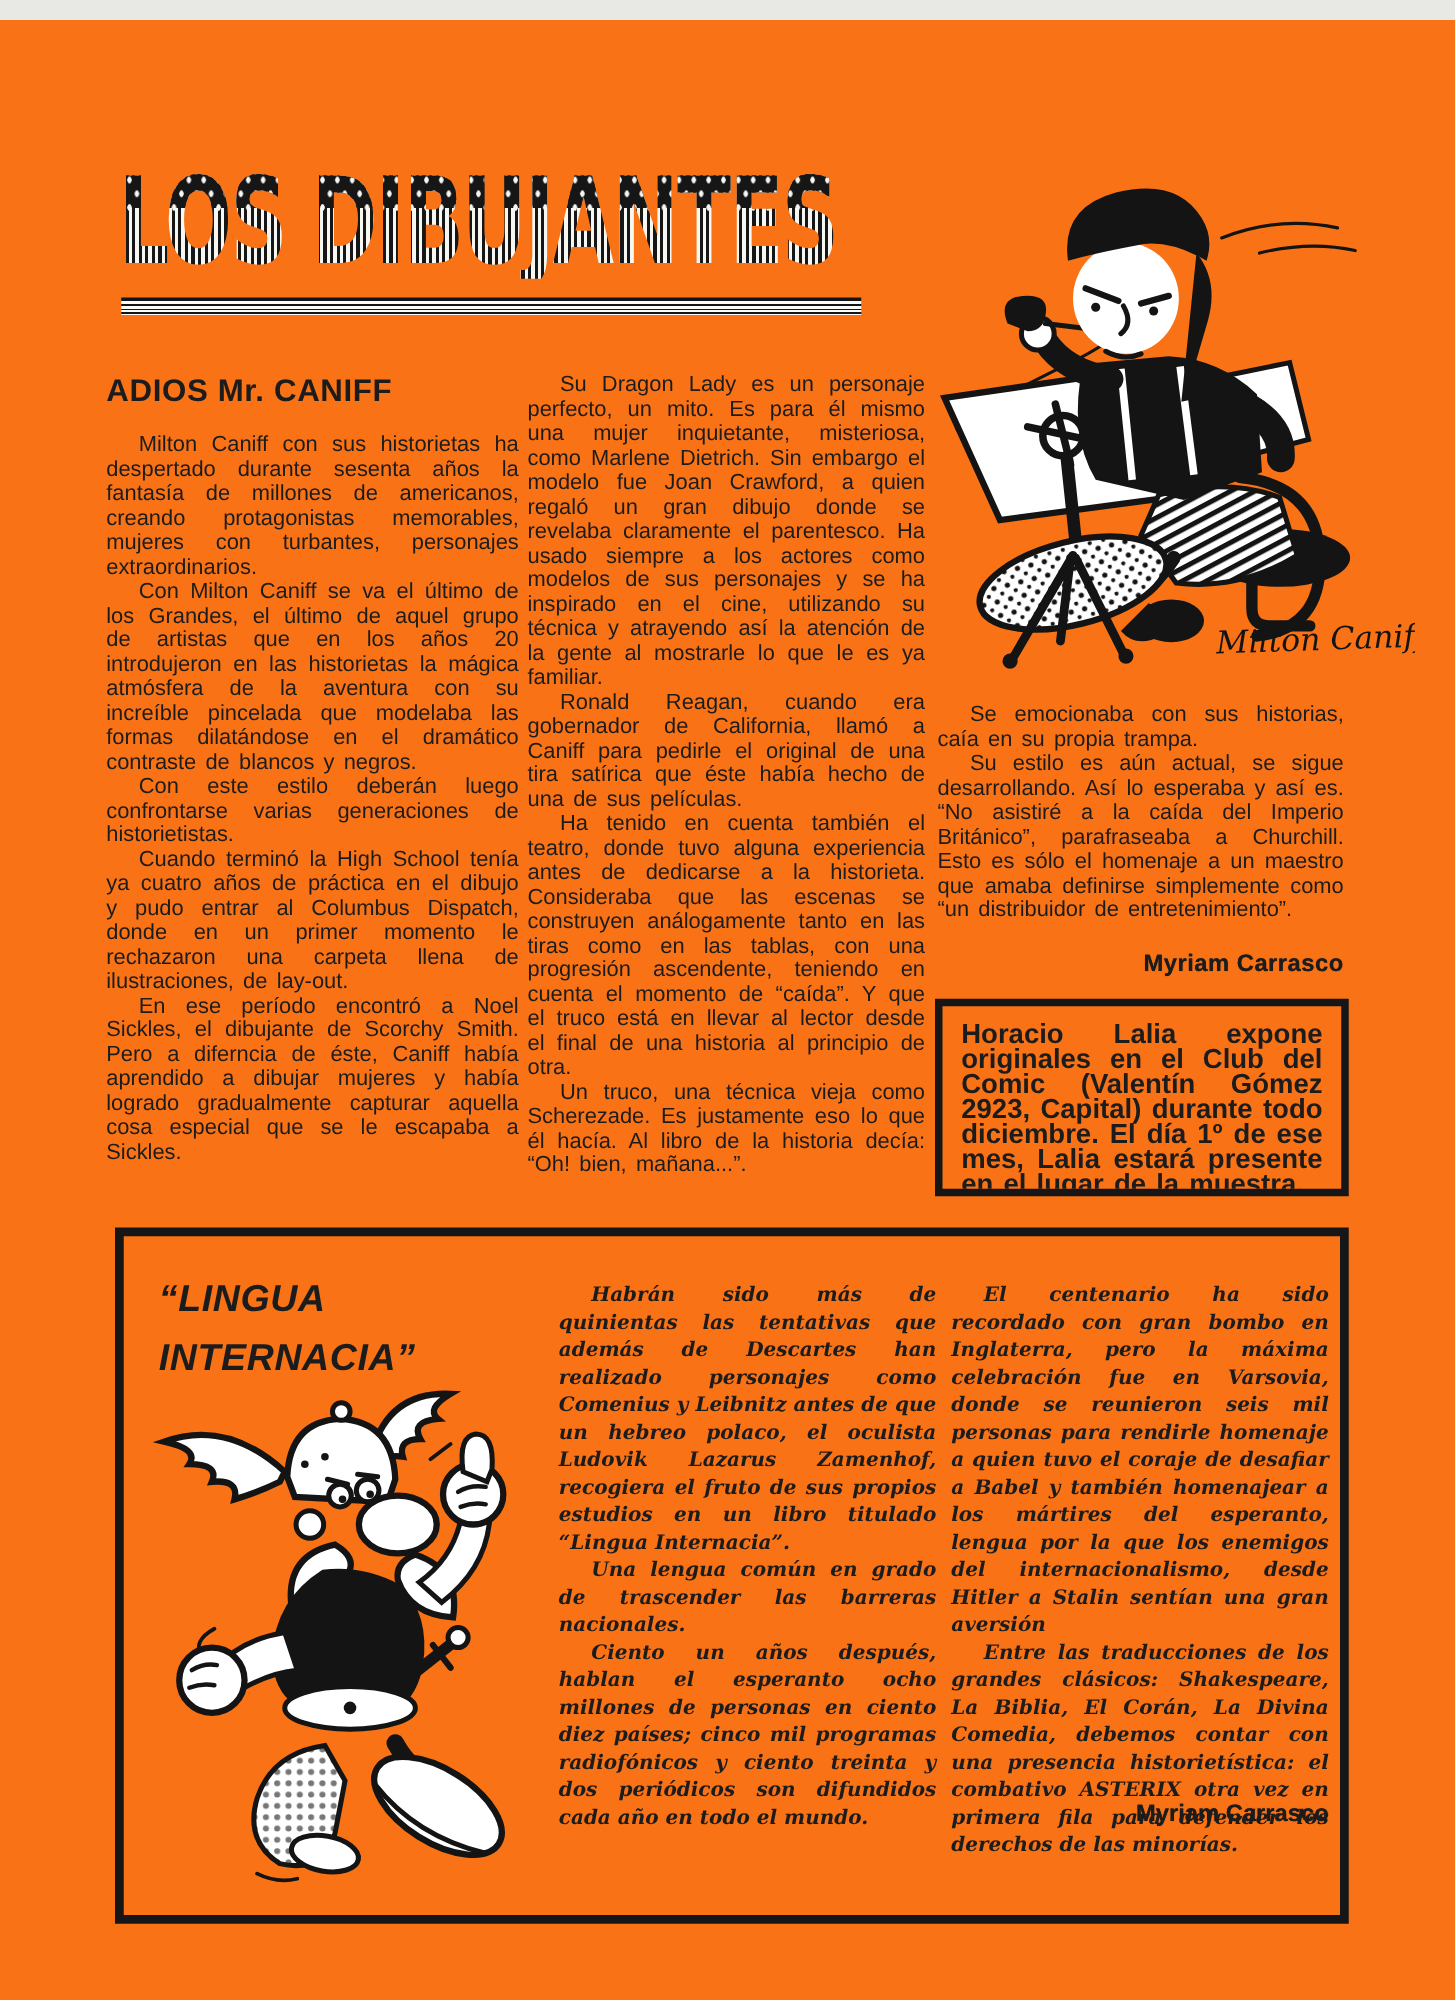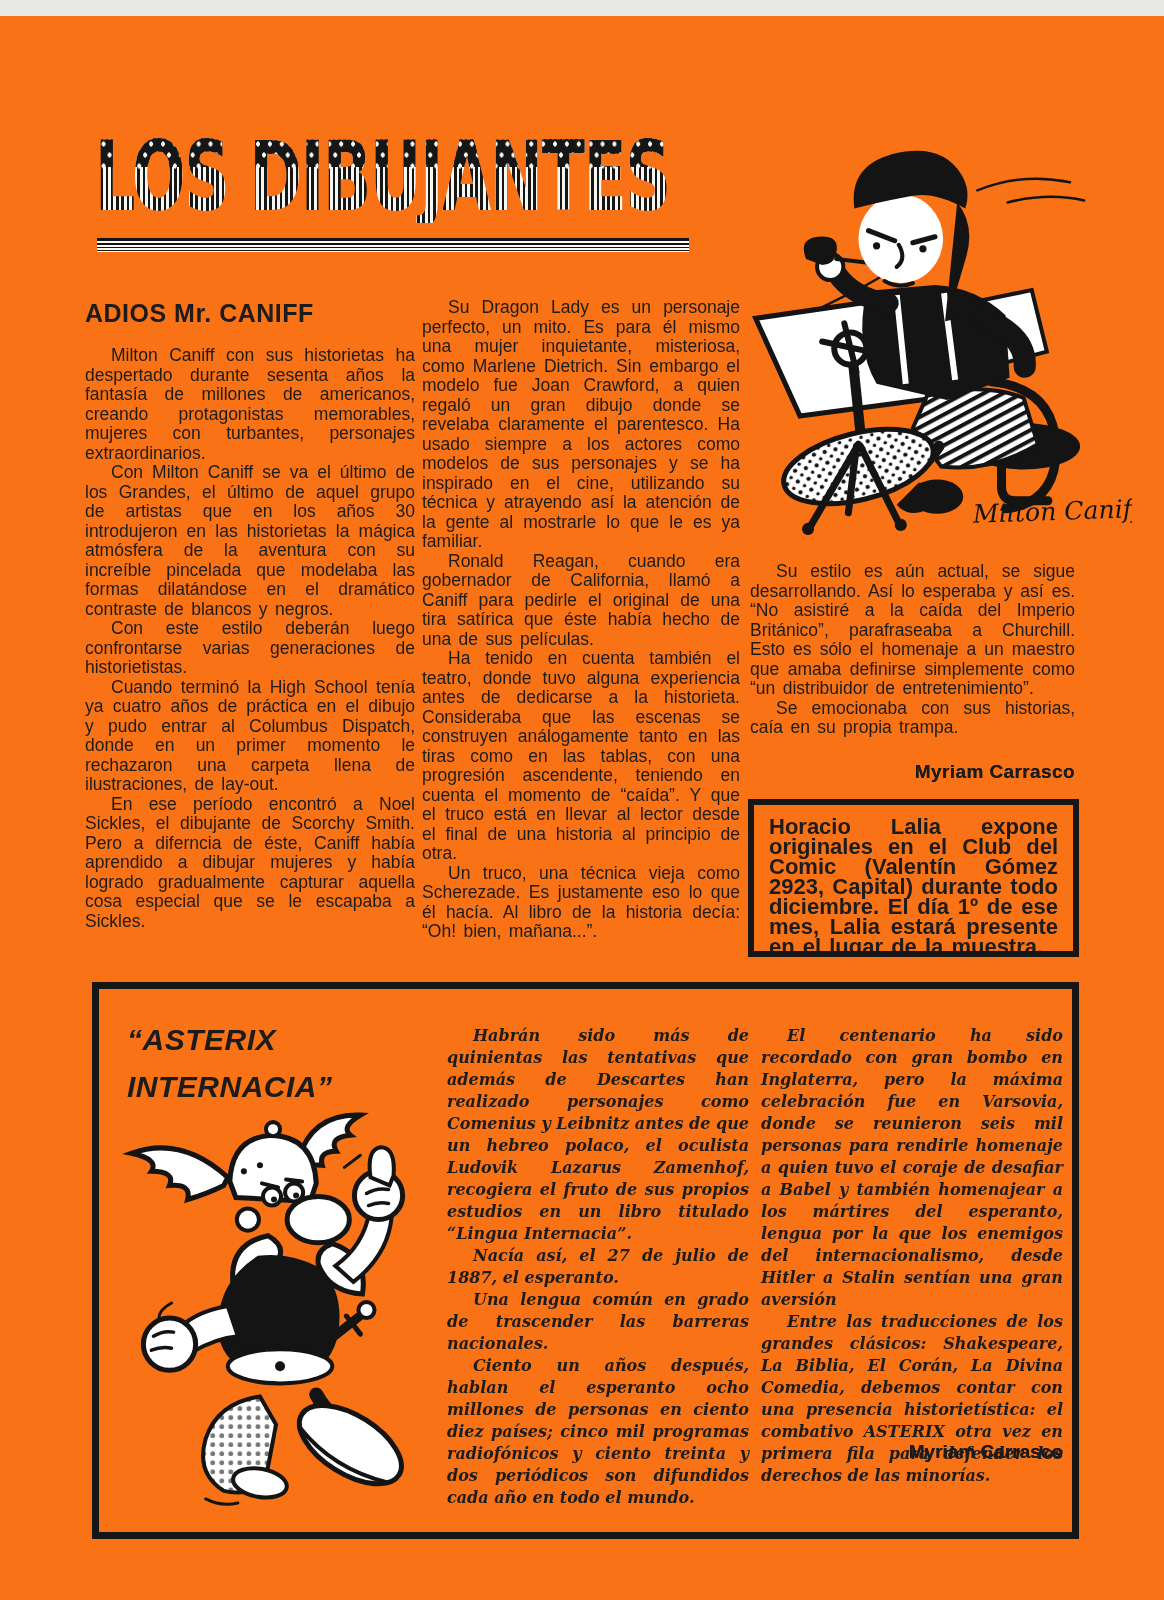--- a/index.html
+++ b/index.html
@@ -145,48 +145,48 @@
       <path class="ln" stroke-width="4" d="M160 102 q8 14 -2 22 M146 138 q14 8 28 2"></path>
 
       <text class="sig" x="234" y="378" transform="rotate(-2 234 378)">Milton Caniff</text>
     </svg>
   </div>
 
   <h1 class="heading1">ADIOS Mr. CANIFF</h1>
 
   <div class="col col1 bodytext">
     <p>Milton Caniff con sus historietas ha despertado durante sesenta años la fantasía de millones de americanos, creando protagonistas memorables, mujeres con turbantes, personajes extraordinarios.</p>
-    <p>Con Milton Caniff se va el último de los Grandes, el último de aquel grupo de artistas que en los años 30 introdujeron en las historietas la mágica atmósfera de la aventura con su increíble pincelada que modelaba las formas dilatándose en el dramático contraste de blancos y negros.</p>
+    <p>Con Milton Caniff se va el último de los Grandes, el último de aquel grupo de artistas que en los años 20 introdujeron en las historietas la mágica atmósfera de la aventura con su increíble pincelada que modelaba las formas dilatándose en el dramático contraste de blancos y negros.</p>
     <p>Con este estilo deberán luego confrontarse varias generaciones de historietistas.</p>
     <p>Cuando terminó la High School tenía ya cuatro años de práctica en el dibujo y pudo entrar al Columbus Dispatch, donde en un primer momento le rechazaron una carpeta llena de ilustraciones, de lay-out.</p>
     <p>En ese período encontró a Noel Sickles, el dibujante de Scorchy Smith. Pero a diferncia de éste, Caniff había aprendido a dibujar mujeres y había logrado gradualmente capturar aquella cosa especial que se le escapaba a Sickles.</p>
   </div>
 
   <div class="col col2 bodytext">
     <p>Su Dragon Lady es un personaje perfecto, un mito. Es para él mismo una mujer inquietante, misteriosa, como Marlene Dietrich. Sin embargo el modelo fue Joan Crawford, a quien regaló un gran dibujo donde se revelaba claramente el parentesco. Ha usado siempre a los actores como modelos de sus personajes y se ha inspirado en el cine, utilizando su técnica y atrayendo así la atención de la gente al mostrarle lo que le es ya familiar.</p>
     <p>Ronald Reagan, cuando era gobernador de California, llamó a Caniff para pedirle el original de una tira satírica que éste había hecho de una de sus películas.</p>
     <p>Ha tenido en cuenta también el teatro, donde tuvo alguna experiencia antes de dedicarse a la historieta. Consideraba que las escenas se construyen análogamente tanto en las tiras como en las tablas, con una progresión ascendente, teniendo en cuenta el momento de “caída”. Y que el truco está en llevar al lector desde el final de una historia al principio de otra.</p>
     <p>Un truco, una técnica vieja como Scherezade. Es justamente eso lo que él hacía. Al libro de la historia decía: “Oh! bien, mañana...”.</p>
   </div>
 
   <div class="col col3 bodytext">
+    <p>Se emocionaba con sus historias, caía en su propia trampa.</p>
     <p>Su estilo es aún actual, se sigue desarrollando. Así lo esperaba y así es. “No asistiré a la caída del Imperio Británico”, parafraseaba a Churchill. Esto es sólo el homenaje a un maestro que amaba definirse simplemente como “un distribuidor de entretenimiento”.</p>
-    <p>Se emocionaba con sus historias, caía en su propia trampa.</p>
   </div>
 
   <div class="byline byline1">Myriam Carrasco</div>
 
   <div class="notice">
     <p>Horacio Lalia expone originales en el Club del Comic (Valentín Gómez 2923, Capital) durante todo diciembre. El día 1º de ese mes, Lalia estará presente en el lugar de la muestra.</p>
   </div>
 
   <div class="bottom-box">
 
     <div class="lingua-title">
-      <div>“ASTERIX</div>
+      <div>“LINGUA</div>
       <div>INTERNACIA”</div>
     </div>
 
     <div class="asterix">
       <svg viewBox="0 0 320 410" width="100%" height="100%">
         <defs>
           <pattern id="p-half" width="9" height="9" patternUnits="userSpaceOnUse">
             <rect width="9" height="9" fill="#fff"></rect>
               <circle cx="4" cy="4" r="2.4" fill="#777"></circle>
           </pattern>
@@ -238,21 +238,20 @@
         <path class="ln" stroke-width="14" d="M206 296 q12 22 32 30"></path>
         <g transform="rotate(32 240 346)">
           <ellipse cx="240" cy="346" rx="57" ry="29" fill="#fff" stroke="#141414" stroke-width="5"></ellipse>
           <path class="ln" stroke-width="4" d="M188 358 q50 18 104 0"></path>
         </g>
       </svg>
     </div>
 
     <div class="essay essay-col1">
       <p>Habrán sido más de quinientas las tentativas que además de Descartes han realizado personajes como Comenius y Leibnitz antes de que un hebreo polaco, el oculista Ludovik Lazarus Zamenhof, recogiera el fruto de sus propios estudios en un libro titulado “Lingua Internacia”.</p>
-      <p>Nacía así, el 27 de julio de 1887, el esperanto.</p>
       <p>Una lengua común en grado de trascender las barreras nacionales.</p>
       <p>Ciento un años después, hablan el esperanto ocho millones de personas en ciento diez países; cinco mil programas radiofónicos y ciento treinta y dos periódicos son difundidos cada año en todo el mundo.</p>
     </div>
 
     <div class="essay essay-col2">
       <p>El centenario ha sido recordado con gran bombo en Inglaterra, pero la máxima celebración fue en Varsovia, donde se reunieron seis mil personas para rendirle homenaje a quien tuvo el coraje de desafiar a Babel y también homenajear a los mártires del esperanto, lengua por la que los enemigos del internacionalismo, desde Hitler a Stalin sentían una gran aversión</p>
       <p>Entre las traducciones de los grandes clásicos: Shakespeare, La Biblia, El Corán, La Divina Comedia, debemos contar con una presencia historietística: el combativo ASTERIX otra vez en primera fila para defender los derechos de las minorías.</p>
     </div>
 
     <div class="byline2">Myriam Carrasco</div>

